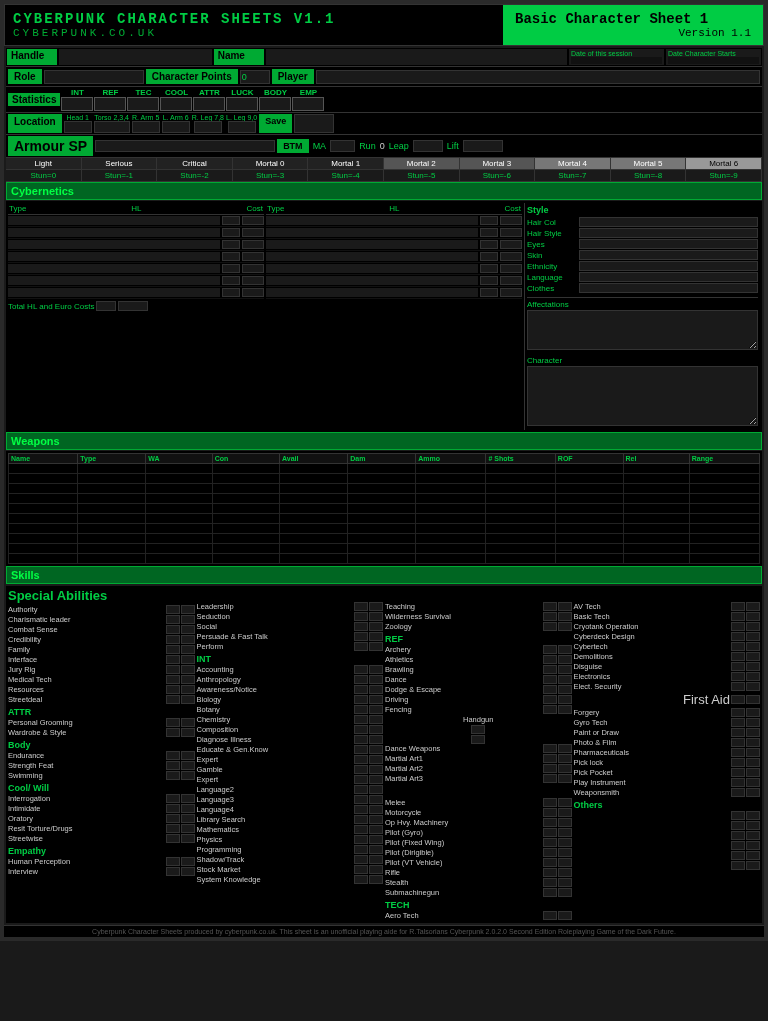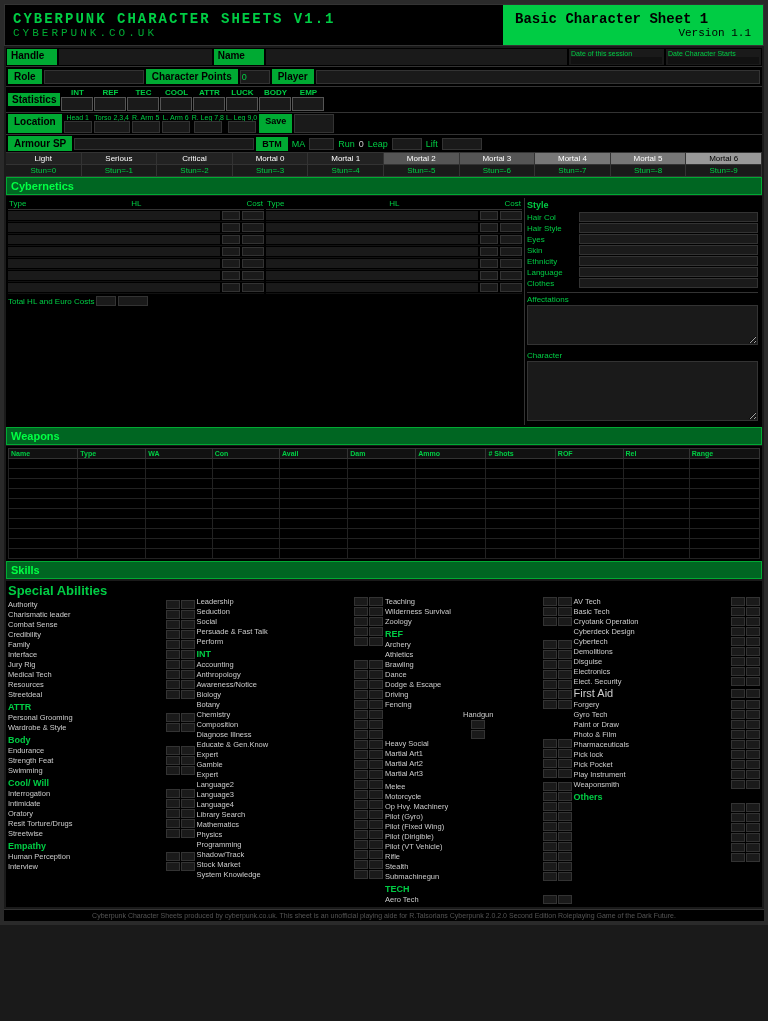--- a/index.html
+++ b/index.html
@@ -314,21 +314,21 @@
         <div style="display:flex;flex-direction:column;align-items:center;">
           <span style="color:#00cc44;font-size:7px;">L. Leg 9,0</span>
           <input type="text" style="background: rgb(26, 26, 26); border: 1px solid rgb(51, 51, 51); width: 28px; height: 12px; color: rgb(204, 204, 204); font-size: 7px;">
         </div>
       </div>
       <div class="green-label" style="font-size:9px;">Save</div>
       <input type="text" style="background: rgb(26, 26, 26); border: 1px solid rgb(51, 51, 51); width: 40px; color: rgb(204, 204, 204); font-size: 8px;">
     </div>
 
     <div style="display:flex;background:#000;border-bottom:1px solid #333;padding:1px 2px;gap:2px;align-items:center;">
-      <div class="green-label" style="font-size:10px;">Armour SP</div>
+      <div class="green-label" style="font-size:14px;">Armour SP</div>
       <input type="text" style="background: rgb(26, 26, 26); border: 1px solid rgb(51, 51, 51); width: 180px; height: 12px; color: rgb(204, 204, 204); font-size: 8px;">
       <div class="green-label" style="font-size:9px;">BTM</div>
       <span style="color:#00cc44;font-size:9px;margin:0 2px;">MA</span>
       <input type="text" style="background: rgb(26, 26, 26); border: 1px solid rgb(51, 51, 51); width: 25px; height: 12px; color: rgb(204, 204, 204); font-size: 8px;">
       <span style="color:#00cc44;font-size:9px;margin:0 2px;">Run</span>
       <span style="color:#ccc;font-size:9px;">0</span>
       <span style="color:#00cc44;font-size:9px;margin:0 2px;">Leap</span>
       <input type="text" style="background: rgb(26, 26, 26); border: 1px solid rgb(51, 51, 51); width: 30px; height: 12px; color: rgb(204, 204, 204); font-size: 8px;">
       <span style="color:#00cc44;font-size:9px;margin:0 2px;">Lift</span>
       <input type="text" style="background: rgb(26, 26, 26); border: 1px solid rgb(51, 51, 51); width: 40px; height: 12px; color: rgb(204, 204, 204); font-size: 8px;">
@@ -1005,35 +1005,35 @@
                 <span style="color: rgb(204, 204, 204); font-size: 7.5px; flex: 1 1 0%;">Fencing</span>
                 <input type="text" style="background: rgb(26, 26, 26); border: 1px solid rgb(51, 51, 51); width: 14px; height: 9px; font-size: 6px; color: rgb(204, 204, 204);">
                 <input type="text" style="background: rgb(26, 26, 26); border: 1px solid rgb(51, 51, 51); width: 14px; height: 9px; font-size: 6px; color: rgb(204, 204, 204);">
               </div>
               <div style="display: flex; align-items: center; gap: 1px; margin-bottom: 0; flex-direction: column;">
                 <span style="color: rgb(204, 204, 204); font-size: 7.5px; flex: 1 1 0%;">Handgun</span>
                 <input type="text" style="background: rgb(26, 26, 26); border: 1px solid rgb(51, 51, 51); width: 14px; height: 9px; font-size: 6px; color: rgb(204, 204, 204);">
                 <input type="text" style="background: rgb(26, 26, 26); border: 1px solid rgb(51, 51, 51); width: 14px; height: 9px; font-size: 6px; color: rgb(204, 204, 204);">
               </div>
               <div style="display: flex; align-items: center; gap: 1px; margin-bottom: 1px;">
-                <span style="color: rgb(204, 204, 204); font-size: 7.5px; flex: 1 1 0%;">Heavy Social</span>
+                <span style="color: rgb(204, 204, 204); font-size: 7.5px; flex: 1 1 0%;">Dance Weapons</span>
                 <input type="text" style="background: rgb(26, 26, 26); border: 1px solid rgb(51, 51, 51); width: 14px; height: 9px; font-size: 6px; color: rgb(204, 204, 204);">
                 <input type="text" style="background: rgb(26, 26, 26); border: 1px solid rgb(51, 51, 51); width: 14px; height: 9px; font-size: 6px; color: rgb(204, 204, 204);">
               </div>
               <div style="display: flex; align-items: center; gap: 1px; margin-bottom: 1px;">
                 <span style="color: rgb(204, 204, 204); font-size: 7.5px; flex: 1 1 0%;">Martial Art1</span>
                 <input type="text" style="background: rgb(26, 26, 26); border: 1px solid rgb(51, 51, 51); width: 14px; height: 9px; font-size: 6px; color: rgb(204, 204, 204);">
                 <input type="text" style="background: rgb(26, 26, 26); border: 1px solid rgb(51, 51, 51); width: 14px; height: 9px; font-size: 6px; color: rgb(204, 204, 204);">
               </div>
               <div style="display: flex; align-items: center; gap: 1px; margin-bottom: 1px;">
                 <span style="color: rgb(204, 204, 204); font-size: 7.5px; flex: 1 1 0%;">Martial Art2</span>
                 <input type="text" style="background: rgb(26, 26, 26); border: 1px solid rgb(51, 51, 51); width: 14px; height: 9px; font-size: 6px; color: rgb(204, 204, 204);">
                 <input type="text" style="background: rgb(26, 26, 26); border: 1px solid rgb(51, 51, 51); width: 14px; height: 9px; font-size: 6px; color: rgb(204, 204, 204);">
               </div>
-              <div style="display: flex; align-items: center; gap: 1px; margin-bottom: 4px;">
+              <div style="display: flex; align-items: center; gap: 1px; margin-bottom: 15px;">
                 <span style="color: rgb(204, 204, 204); font-size: 7.5px; flex: 1 1 0%;">Martial Art3</span>
                 <input type="text" style="background: rgb(26, 26, 26); border: 1px solid rgb(51, 51, 51); width: 14px; height: 9px; font-size: 6px; color: rgb(204, 204, 204);">
                 <input type="text" style="background: rgb(26, 26, 26); border: 1px solid rgb(51, 51, 51); width: 14px; height: 9px; font-size: 6px; color: rgb(204, 204, 204);">
               </div>
               <div style="display: flex; align-items: center; gap: 1px; margin-bottom: 1px;">
                 <span style="color: rgb(204, 204, 204); font-size: 7.5px; flex: 1 1 0%;">Melee</span>
                 <input type="text" style="background: rgb(26, 26, 26); border: 1px solid rgb(51, 51, 51); width: 14px; height: 9px; font-size: 6px; color: rgb(204, 204, 204);">
                 <input type="text" style="background: rgb(26, 26, 26); border: 1px solid rgb(51, 51, 51); width: 14px; height: 9px; font-size: 6px; color: rgb(204, 204, 204);">
               </div>
               <div style="display: flex; align-items: center; gap: 1px; margin-bottom: 1px;">
@@ -1134,21 +1134,21 @@
                 <span style="color: rgb(204, 204, 204); font-size: 7.5px; flex: 1 1 0%;">Electronics</span>
                 <input type="text" style="background: rgb(26, 26, 26); border: 1px solid rgb(51, 51, 51); width: 14px; height: 9px; font-size: 6px; color: rgb(204, 204, 204);">
                 <input type="text" style="background: rgb(26, 26, 26); border: 1px solid rgb(51, 51, 51); width: 14px; height: 9px; font-size: 6px; color: rgb(204, 204, 204);">
               </div>
               <div style="display: flex; align-items: center; gap: 1px; margin-bottom: 1px;">
                 <span style="color: rgb(204, 204, 204); font-size: 7.5px; flex: 1 1 0%;">Elect. Security</span>
                 <input type="text" style="background: rgb(26, 26, 26); border: 1px solid rgb(51, 51, 51); width: 14px; height: 9px; font-size: 6px; color: rgb(204, 204, 204);">
                 <input type="text" style="background: rgb(26, 26, 26); border: 1px solid rgb(51, 51, 51); width: 14px; height: 9px; font-size: 6px; color: rgb(204, 204, 204);">
               </div>
               <div style="display: flex; align-items: center; gap: 1px; margin-bottom: 1px;">
-                <span style="color: rgb(204, 204, 204); font-size: 11px; flex: 1 1 0%;">First Aid</span>
+                <span style="color: rgb(204, 204, 204); font-size: 13px; flex: 1 1 0%; text-align: right;">First Aid</span>
                 <input type="text" style="background: rgb(26, 26, 26); border: 1px solid rgb(51, 51, 51); width: 14px; height: 9px; font-size: 6px; color: rgb(204, 204, 204);">
                 <input type="text" style="background: rgb(26, 26, 26); border: 1px solid rgb(51, 51, 51); width: 14px; height: 9px; font-size: 6px; color: rgb(204, 204, 204);">
               </div>
               <div style="display: flex; align-items: center; gap: 1px; margin-bottom: 1px;">
                 <span style="color: rgb(204, 204, 204); font-size: 7.5px; flex: 1 1 0%;">Forgery</span>
                 <input type="text" style="background: rgb(26, 26, 26); border: 1px solid rgb(51, 51, 51); width: 14px; height: 9px; font-size: 6px; color: rgb(204, 204, 204);">
                 <input type="text" style="background: rgb(26, 26, 26); border: 1px solid rgb(51, 51, 51); width: 14px; height: 9px; font-size: 6px; color: rgb(204, 204, 204);">
               </div>
               <div style="display: flex; align-items: center; gap: 1px; margin-bottom: 1px;">
                 <span style="color: rgb(204, 204, 204); font-size: 7.5px; flex: 1 1 0%;">Gyro Tech</span>

